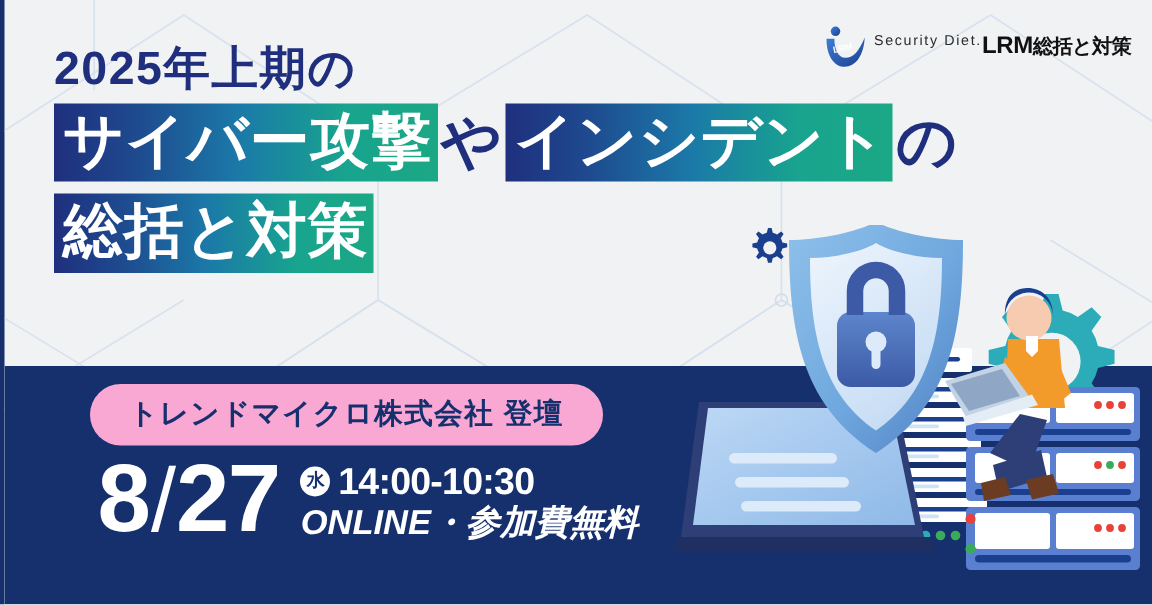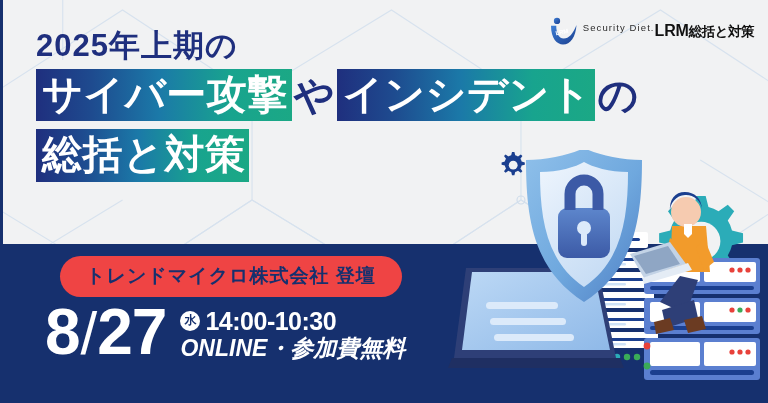--- a/index.html
+++ b/index.html
@@ -60,30 +60,30 @@
   .hl-plain{
     display:inline-block;
     color:#1f2f7e;font-size:40px;font-weight:bold;
     padding:0 2px;vertical-align:middle;line-height:1.12;
   }
   #hl-line2{margin-bottom:8px;}
 
   
   #speaker-badge{
     position:absolute;left:57px;top:256px;z-index:10;
-    background:#ef4444;
+    background:#f9a8d4;
     color:#16306e;
     font-size:19px;font-weight:bold;letter-spacing:1px;
     border-radius:40px;
     padding:7px 26px 8px 26px;
     white-space:nowrap;
   }
   
   #date-block{
-    position:absolute;left:42px;top:302px;z-index:10;
+    position:absolute;left:62px;top:302px;z-index:10;
     display:flex;align-items:center;
   }
   #date-big{
     color:#ffffff;font-size:64px;font-weight:bold;
     letter-spacing:-1px;line-height:0.95;white-space:nowrap;
   }
   #date-big .slash{font-weight:400;font-size:60px;padding:0 1px;}
   #time-col{
     display:flex;flex-direction:column;margin-left:14px;margin-top:4px;
   }

